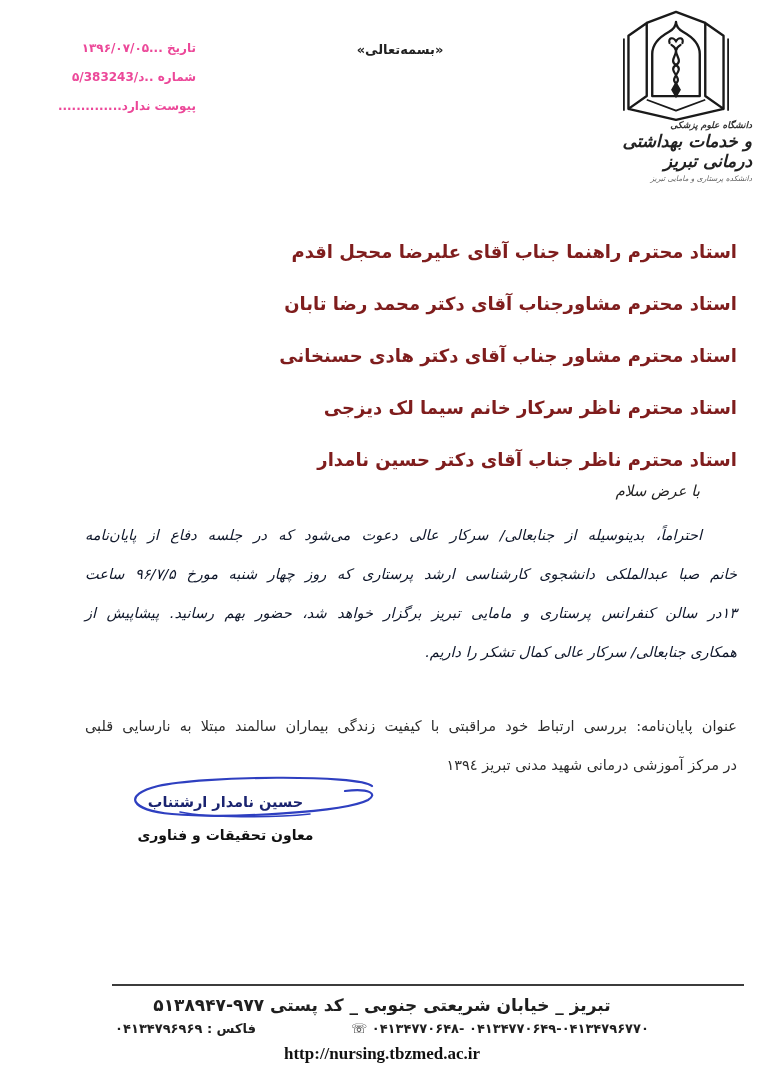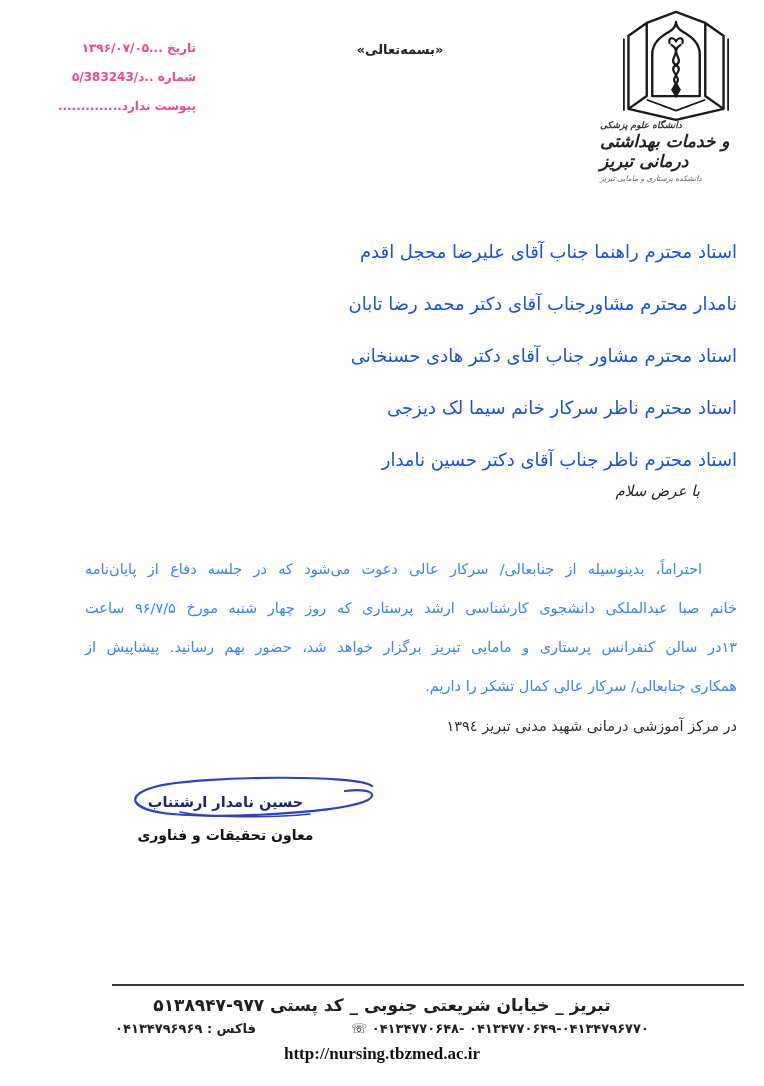--- a/index.html
+++ b/index.html
@@ -25,45 +25,45 @@
   .meta-line{white-space:nowrap;}
   .ltr{direction:ltr;unicode-bidi:embed;display:inline-block;}
   
   .bismillah{
     position:absolute;top:42px;left:320px;width:160px;
     text-align:center;font-size:13px;font-weight:bold;color:#222;
   }
   
   .logo{
     position:absolute;top:6px;right:12px;width:152px;
-    text-align:left;direction:rtl;
+    text-align:right;direction:rtl;
   }
   .logo svg{display:block;margin:0 auto;}
   .logo-cap1{font-size:9px;font-weight:bold;font-style:italic;color:#333;margin-top:-4px;}
   .logo-cap2{font-size:17px;font-weight:bold;font-style:italic;color:#222;margin-top:1px;}
   .logo-cap3{font-size:7.5px;font-style:italic;color:#666;margin-top:3px;}
   
   .recipients{
     position:absolute;top:226px;right:27px;left:40px;
     direction:rtl;text-align:right;
   }
   .recipient-line{
-    font-size:18px;font-weight:normal;color:#1d4ed8;
+    font-size:18px;font-weight:bold;color:#7f1d1d;
     line-height:52px;white-space:nowrap;
   }
   
   .salutation{
     position:absolute;top:482px;right:64px;
     direction:rtl;font-size:15px;font-style:italic;color:#222;
     font-family:"DejaVu Serif","Liberation Serif",serif;
   }
   
   .body-par{
-    position:absolute;top:550px;right:27px;width:652px;
-    direction:rtl;font-size:14.5px;color:#3b82f6;line-height:39px;
+    position:absolute;top:516px;right:27px;width:652px;
+    direction:rtl;font-size:14.5px;color:#0f172a;line-height:39px;font-style:italic;
   }
   .thesis-par{
     position:absolute;top:707px;right:27px;width:652px;
     direction:rtl;font-size:14.5px;color:#2d2d2d;line-height:39px;
   }
   .jline{text-align:right;white-space:nowrap;}
   .indent1{padding-right:35px;}
   .line-right{text-align:right;}
   
   .stretch{display:block;text-align:justify;text-align-last:justify;}
@@ -152,36 +152,37 @@
         <path d="M70,84 L66,91 L70,98 L74,91 Z" fill="#1a1a1a"></path>
       </g>
     </svg>
     <div class="logo-cap1">دانشگاه علوم پزشکی</div>
     <div class="logo-cap2">و خدمات بهداشتی درمانی تبریز</div>
     <div class="logo-cap3">دانشکده پرستاری و مامایی تبریز</div>
   </div>
 
   <div class="recipients">
     <div class="recipient-line">استاد محترم راهنما  جناب آقای علیرضا محجل اقدم</div>
-    <div class="recipient-line">نامدار محترم  مشاورجناب آقای دکتر محمد رضا تابان</div>
+    <div class="recipient-line">استاد محترم  مشاورجناب آقای دکتر محمد رضا تابان</div>
     <div class="recipient-line">استاد محترم مشاور جناب آقای دکتر هادی حسنخانی</div>
     <div class="recipient-line">استاد محترم ناظر سرکار خانم  سیما لک دیزجی</div>
     <div class="recipient-line">استاد محترم ناظر  جناب آقای دکتر حسین نامدار</div>
   </div>
 
   <div class="salutation">با عرض سلام</div>
 
   <div class="body-par">
     <div class="jline stretch indent1">احتراماً، بدینوسیله از جنابعالی/ سرکار عالی دعوت می‌شود که در جلسه دفاع از پایان‌نامه</div>
     <div class="jline stretch">خانم صبا عبدالملکی دانشجوی کارشناسی ارشد پرستاری که روز چهار شنبه مورخ ۹۶/۷/۵ ساعت</div>
     <div class="jline stretch">۱۳در سالن کنفرانس پرستاری و مامایی تبریز برگزار خواهد شد، حضور بهم رسانید. پیشاپیش از</div>
     <div class="line-right">همکاری جنابعالی/ سرکار عالی  کمال تشکر را داریم.</div>
   </div>
 
   <div class="thesis-par">
+    <div class="jline stretch">عنوان پایان‌نامه: بررسی ارتباط خود مراقبتی با کیفیت زندگی بیماران سالمند مبتلا به نارسایی قلبی</div>
     <div class="line-right">در مرکز آموزشی درمانی شهید مدنی تبریز ۱۳۹٤</div>
   </div>
 
   <div class="signature">
     <span class="sig-name">
       <svg class="sig-ellipse" width="260" height="52" viewBox="0 0 260 52">
         <g fill="none" stroke="#2e3fc0" stroke-width="2.2" stroke-linecap="round">
           <path d="M252,14 C240,2 80,4 38,14 C2,23 10,38 52,42 C110,47 225,40 248,28 C258,22 250,16 225,19"></path>
           <path d="M60,40 C90,46 150,46 190,42" stroke-width="1.6"></path>
         </g>

